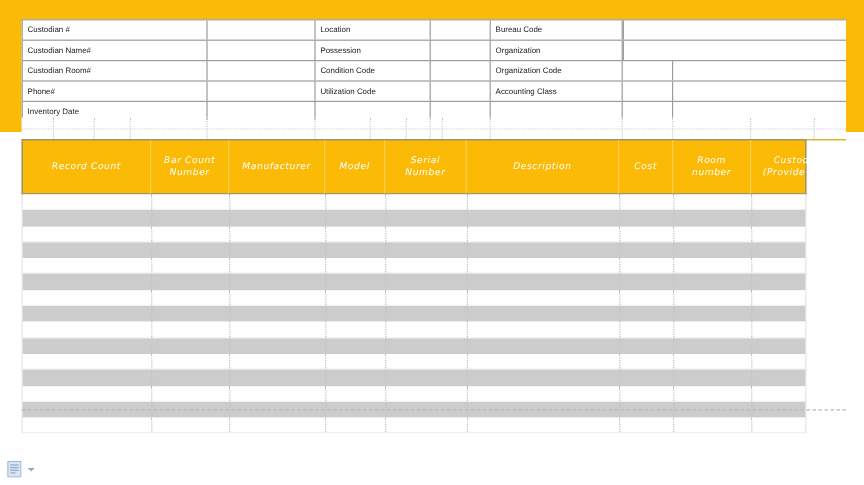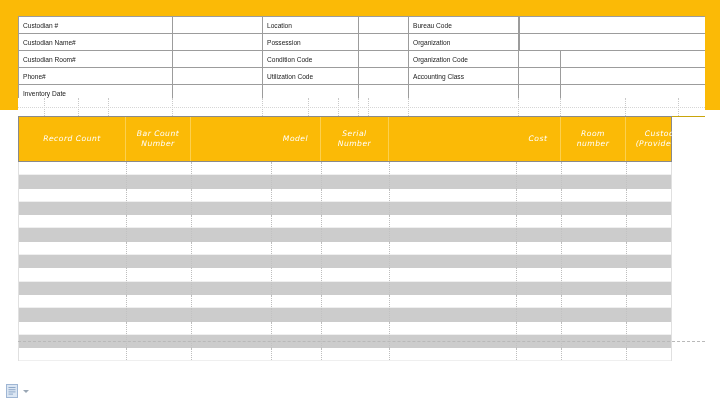--- a/index.html
+++ b/index.html
@@ -229,29 +229,39 @@
           <div>
             <span>Record Count</span>
           </div>
         </div>
         <div class="hcell" style="left: 107px; width: 65px;">
           <div>
             <span>Bar Count</span>
             <span>Number</span>
           </div>
         </div>
+        <div class="hcell" style="left: 172px; width: 80px;">
+          <div>
+            <span>Manufacturer</span>
+          </div>
+        </div>
         <div class="hcell" style="left: 252px; width: 50px;">
           <div>
             <span>Model</span>
           </div>
         </div>
         <div class="hcell" style="left: 302px; width: 68px;">
           <div>
             <span>Serial</span>
             <span>Number</span>
+          </div>
+        </div>
+        <div class="hcell" style="left: 370px; width: 127px;">
+          <div>
+            <span>Description</span>
           </div>
         </div>
         <div class="hcell" style="left: 497px; width: 45px;">
           <div>
             <span>Cost</span>
           </div>
         </div>
         <div class="hcell" style="left: 542px; width: 65px;">
           <div>
             <span>Room</span>

